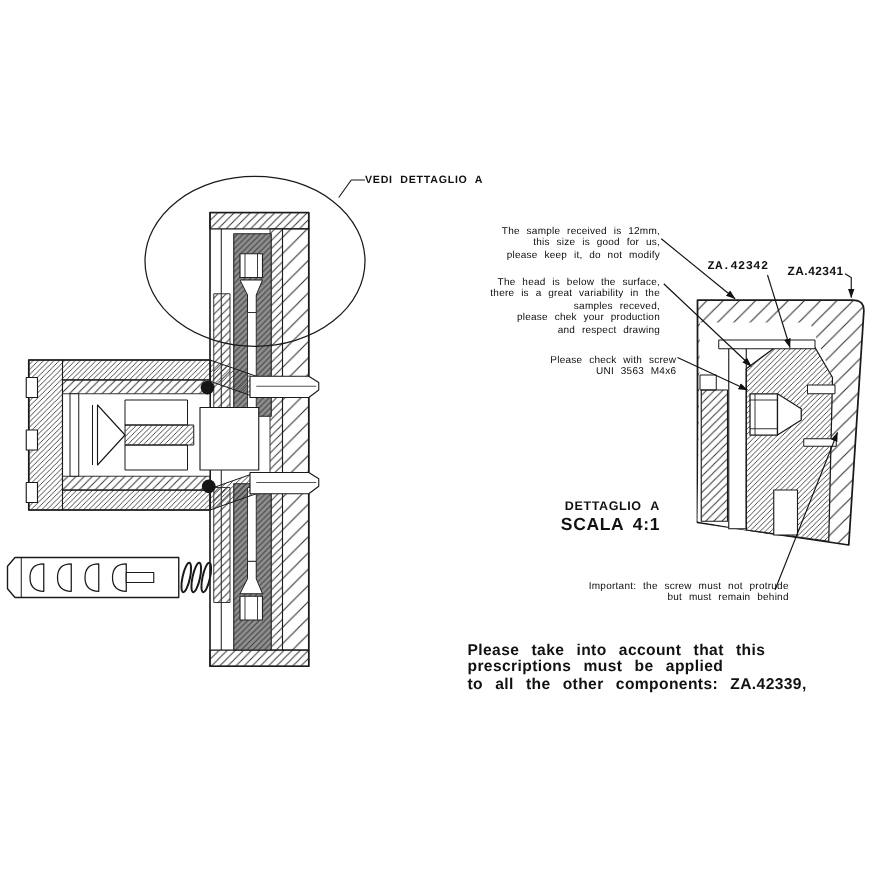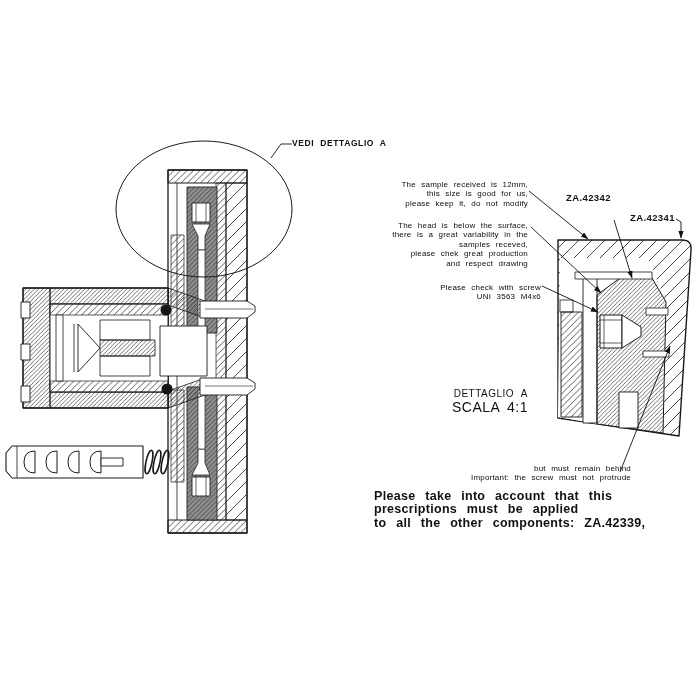--- a/index.html
+++ b/index.html
@@ -10,25 +10,25 @@
   }
   #stage{position:absolute;left:0;top:0;width:632px;height:700px;}
   svg{position:absolute;left:0;top:0;}
   .note{
     position:absolute;font-weight:400;font-size:8px;line-height:9.4px;
     letter-spacing:0.2px;word-spacing:3px;color:#0d0d0d;white-space:nowrap;
   }
   .right{text-align:right;}
   .callout{position:absolute;left:292px;top:138px;font-weight:700;font-size:8.5px;letter-spacing:0.6px;word-spacing:3px;}
   .za{position:absolute;font-weight:700;font-size:9.5px;letter-spacing:0.4px;}
-  .detail-title{position:absolute;left:420px;top:388px;width:108px;text-align:right;font-weight:400;}
+  .detail-title{position:absolute;left:420px;top:400px;width:108px;text-align:right;font-weight:700;}
   .detail-title .t1{font-size:10px;letter-spacing:0.5px;word-spacing:4px;}
   .detail-title .t2{font-size:14px;letter-spacing:0.5px;word-spacing:3px;}
   .footer-note{
-    position:absolute;left:374px;top:490px;font-weight:700;font-size:12.5px;
+    position:absolute;left:374px;top:514px;font-weight:700;font-size:12.5px;
     line-height:13.4px;letter-spacing:0.3px;word-spacing:6px;white-space:nowrap;
   }
 </style>
 </head>
 <body>
 
 <div id="stage">
 
 <svg width="700" height="700" viewBox="0 0 700 700">
   <defs>
@@ -174,40 +174,40 @@
   <div class="note right" style="left:350px;top:180px;width:178px;">
     <div>The sample received is 12mm,</div>
     <div>this size is good for us,</div>
     <div>please keep it, do not modify</div>
   </div>
 
   <div class="note right" style="left:350px;top:221px;width:178px;">
     <div>The head is below the surface,</div>
     <div>there is a great variability in the</div>
     <div>samples receved,</div>
-    <div>please chek great production</div>
+    <div>please chek your production</div>
     <div>and respect drawing</div>
   </div>
 
   <div class="note right" style="left:380px;top:283px;width:161px;">
     <div>Please check with screw</div>
     <div>UNI 3563 M4x6</div>
   </div>
 
-  <div class="za" style="left:566px;top:192px;">ZA.42342</div>
+  <div class="za" style="left:566px;top:207px;font-family:Liberation Mono, monospace;">ZA.42342</div>
   <div class="za" style="left:630px;top:212px;">ZA.42341</div>
 
   <div class="detail-title">
     <div class="t1">DETTAGLIO A</div>
     <div class="t2">SCALA 4:1</div>
   </div>
 
   <div class="note right" style="left:420px;top:464px;width:211px;">
+    <div>Important: the screw must not protrude</div>
     <div>but must remain behind</div>
-    <div>Important: the screw must not protrude</div>
   </div>
 
   <div class="footer-note">
     <div>Please take into account that this</div>
     <div>prescriptions must be applied</div>
     <div>to all the other components: ZA.42339,</div>
   </div>
 
 </div>
 

